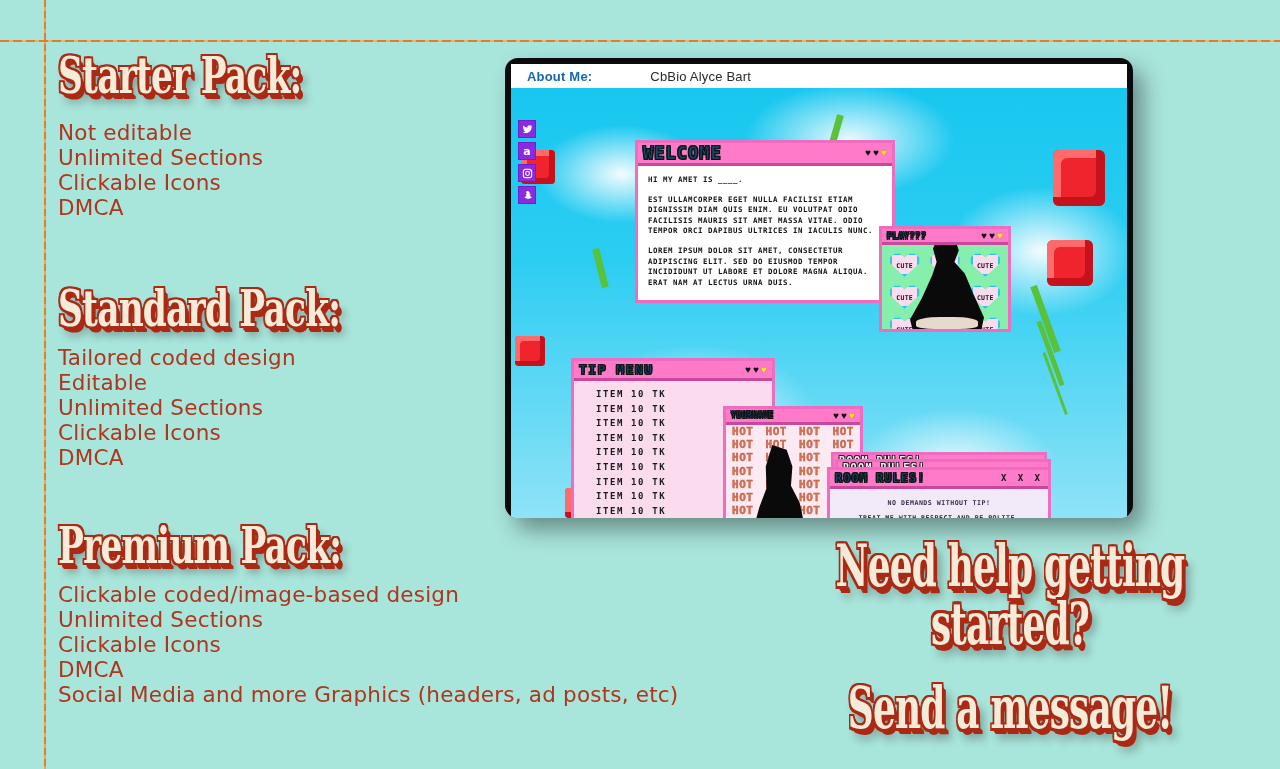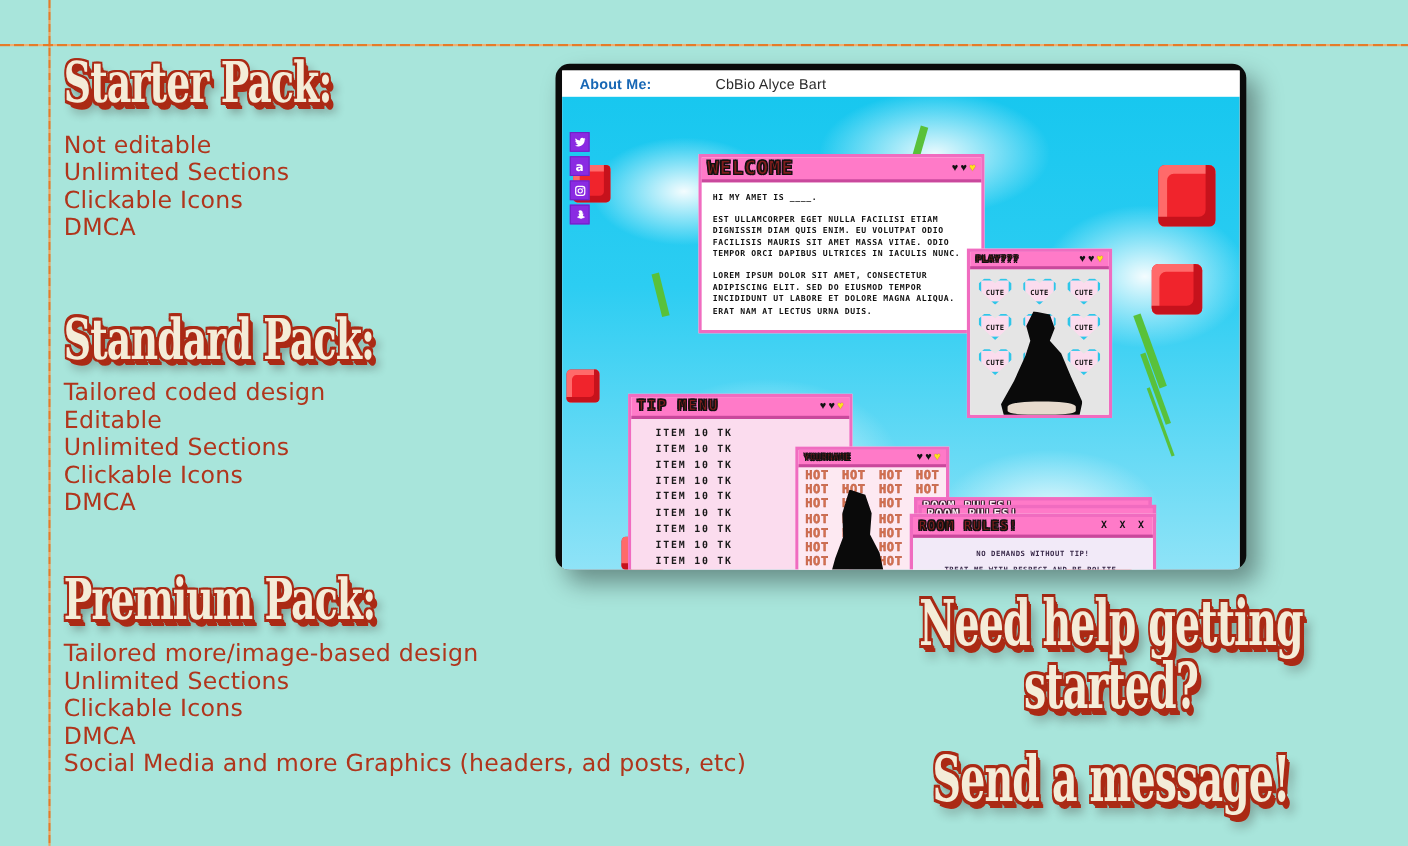--- a/index.html
+++ b/index.html
@@ -145,21 +145,21 @@
 
   
   .win { position: absolute; border: 3px solid #f06cc0; background: #fff; z-index: 5; }
   .win-bar {
     background: #ff7ac8; border-bottom: 3px solid #c9489c;
     height: 19px; display: flex; align-items: center; justify-content: space-between;
     padding: 0 5px;
   }
   .win-title {
     font-family: "DejaVu Sans Mono", monospace; font-weight: bold;
-    font-size: 12px; color: #7f1d1d; letter-spacing: 2px;
+    font-size: 12px; color: #0c4a6e; letter-spacing: 2px;
     -webkit-text-stroke: .6px #111;
     text-shadow: 1px 1px 0 #111, -1px 1px 0 #111, 1px -1px 0 #111, -1px -1px 0 #111;
   }
   .hearts { display: flex; gap: 2px; align-items: center; font-size: 10px; line-height: 1; }
   .h-blk { color: #111; } .h-yel { color: #ffe21f; text-shadow: 0 0 1px #8a6d00; }
   .xs { font-family: "DejaVu Sans Mono", monospace; font-size: 9px; color: #111; letter-spacing: 3px; font-weight: bold;}
 
   
   #win-welcome { left: 124px; top: 52px; width: 260px; }
   #win-welcome .win-bar { height: 23px; background: #ff7ac8; }
@@ -169,21 +169,21 @@
     font-family: "DejaVu Sans Mono", monospace;
     font-size: 7.4px; line-height: 10.6px; color: #111;
     letter-spacing: .55px; font-weight: bold; margin-bottom: 9px;
   }
   .welcome-body p:last-child { margin-bottom: 0; }
 
   
   #win-play { left: 368px; top: 138px; width: 132px; z-index: 6; }
   #win-play .win-bar { height: 16px; }
   #win-play .win-title { font-size: 8.5px; letter-spacing: .5px; }
-  .play-body { position: relative; background: #e5e5e5; height: 132px; overflow: hidden; }
+  .play-body { position: relative; background: #86efac; height: 84px; overflow: hidden; }
   .heart-grid {
     display: grid; grid-template-columns: repeat(3, 1fr); gap: 3px;
     padding: 5px 4px;
   }
   .cute-heart {
     position: relative; height: 29px;
     display: flex; align-items: center; justify-content: center;
   }
   .cute-heart .hshape {
     position: absolute; inset: 2px 3px;
@@ -289,21 +289,21 @@
         <li>Editable</li>
         <li>Unlimited Sections</li>
         <li>Clickable Icons</li>
         <li>DMCA</li>
       </ul>
     </div>
 
     <div class="pack-block blk-premium">
       <div class="pack-title">Premium Pack:</div>
       <ul class="feature-list">
-        <li>Tailored more/image-based design</li>
+        <li>Clickable coded/image-based design</li>
         <li>Unlimited Sections</li>
         <li>Clickable Icons</li>
         <li>DMCA</li>
         <li>Social Media and more Graphics (headers, ad posts, etc)</li>
       </ul>
     </div>
 
   </div>
 
   <div class="cta">

